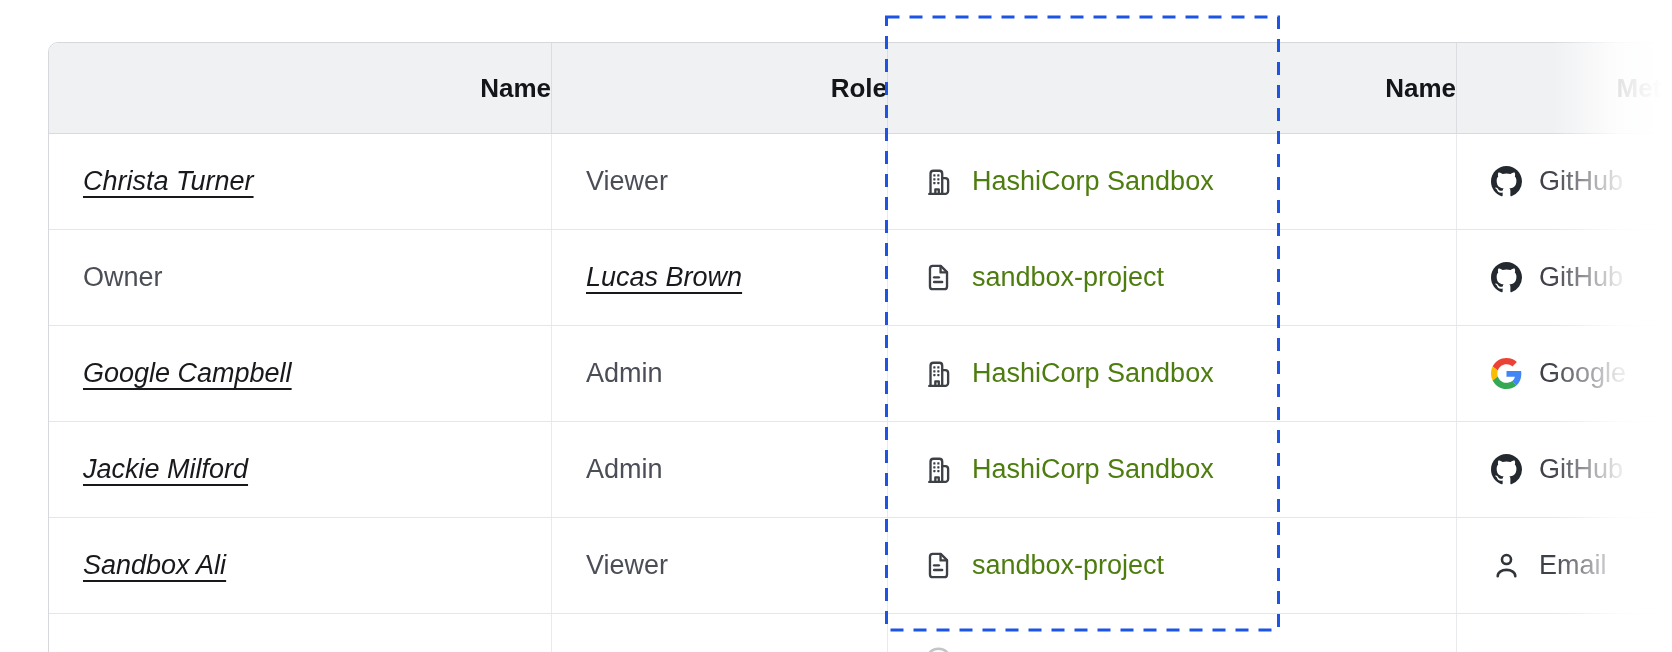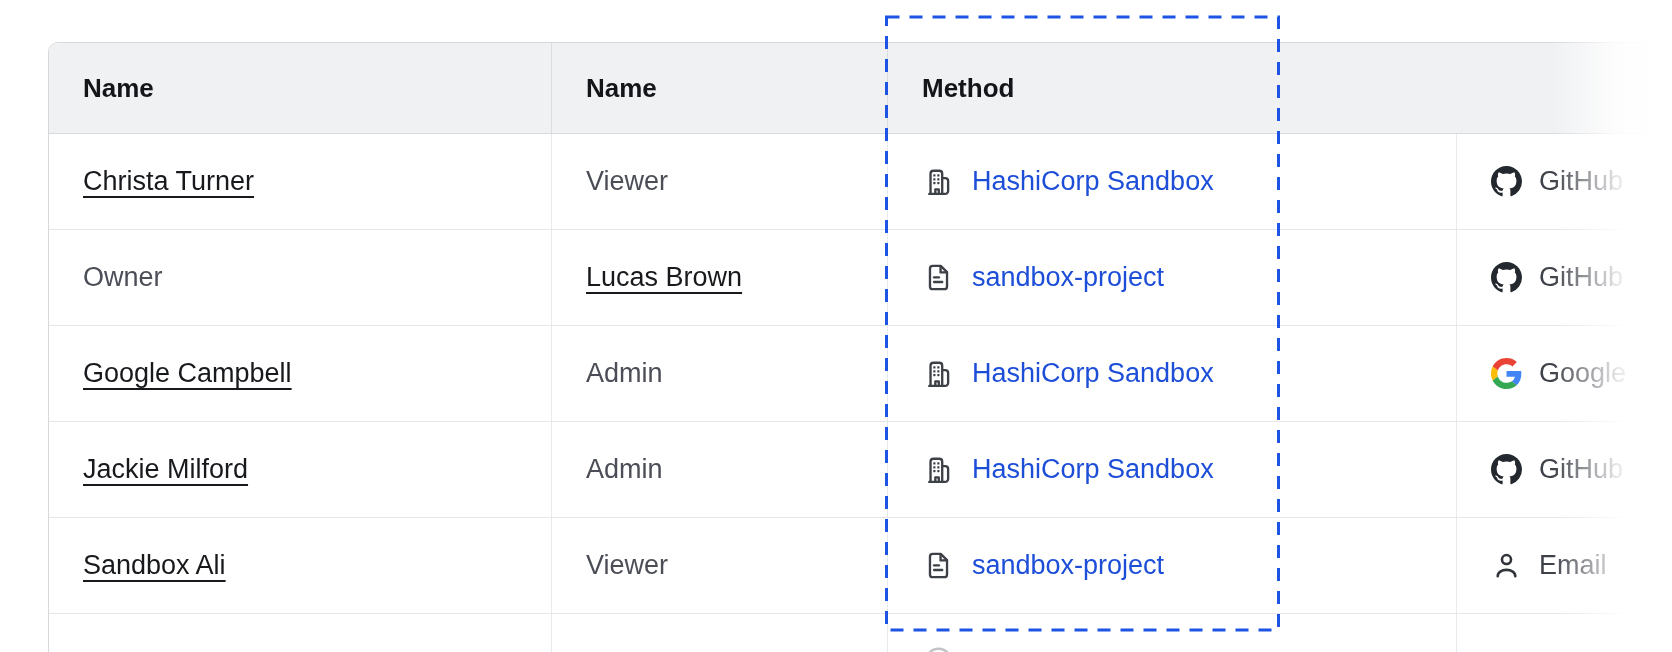--- a/index.html
+++ b/index.html
@@ -27,20 +27,21 @@
     height:90px;
     background:#f0f1f3;
     border-bottom:1px solid #d9dadd;
   }
   .header-cell{
     display:flex;align-items:center;
     padding-left:34px;
     font-size:26px;font-weight:700;
     color:#131519;
     border-right:1px solid #dcdde0;
+    justify-content:flex-end;
   }
   .header-cell:last-child{border-right:none;}
   .body-row{
     height:95px;
     border-bottom:1px solid #e5e6e9;
     background:#fff;
   }
   .cell{
     display:flex;align-items:center;
     padding-left:34px;
@@ -51,23 +52,24 @@
     white-space:nowrap;
   }
   .cell:last-child{border-right:none;}
   .name-link{
     color:#17191c;
     font-weight:500;
     text-decoration:underline;
     text-decoration-thickness:2px;
     text-underline-offset:6px;
     cursor:pointer;
+    font-style:italic;
   }
   .role-text{color:#4b4e56;text-align:center;}
-  .scope-text{color:#1d4ed8;}
+  .scope-text{color:#4d7c0f;}
   .method-text{color:#3e4149;}
   .icon{display:inline-flex;flex:0 0 auto;align-items:center;justify-content:center;}
   .icon svg{display:block;}
   
   .fade-right{
     position:absolute;top:0;left:1552px;width:120px;height:652px;
     background:linear-gradient(to right, rgba(255,255,255,0) 0%, rgba(255,255,255,.88) 55%, #ffffff 92%);
     z-index:5;
     pointer-events:none;
   }
@@ -77,20 +79,23 @@
     pointer-events:none;
   }
 </style>
 </head>
 <body>
 
 <div class="table-card">
   <div class="grid-row header-row">
     <div class="header-cell">
         <span>Name</span>
+      </div>
+    <div class="header-cell">
+        <span>Role</span>
       </div>
     <div class="header-cell">
         <span>Name</span>
       </div>
     <div class="header-cell">
         <span>Method</span>
       </div>
   </div>
   <div id="rows-container">
       <div class="grid-row body-row">

